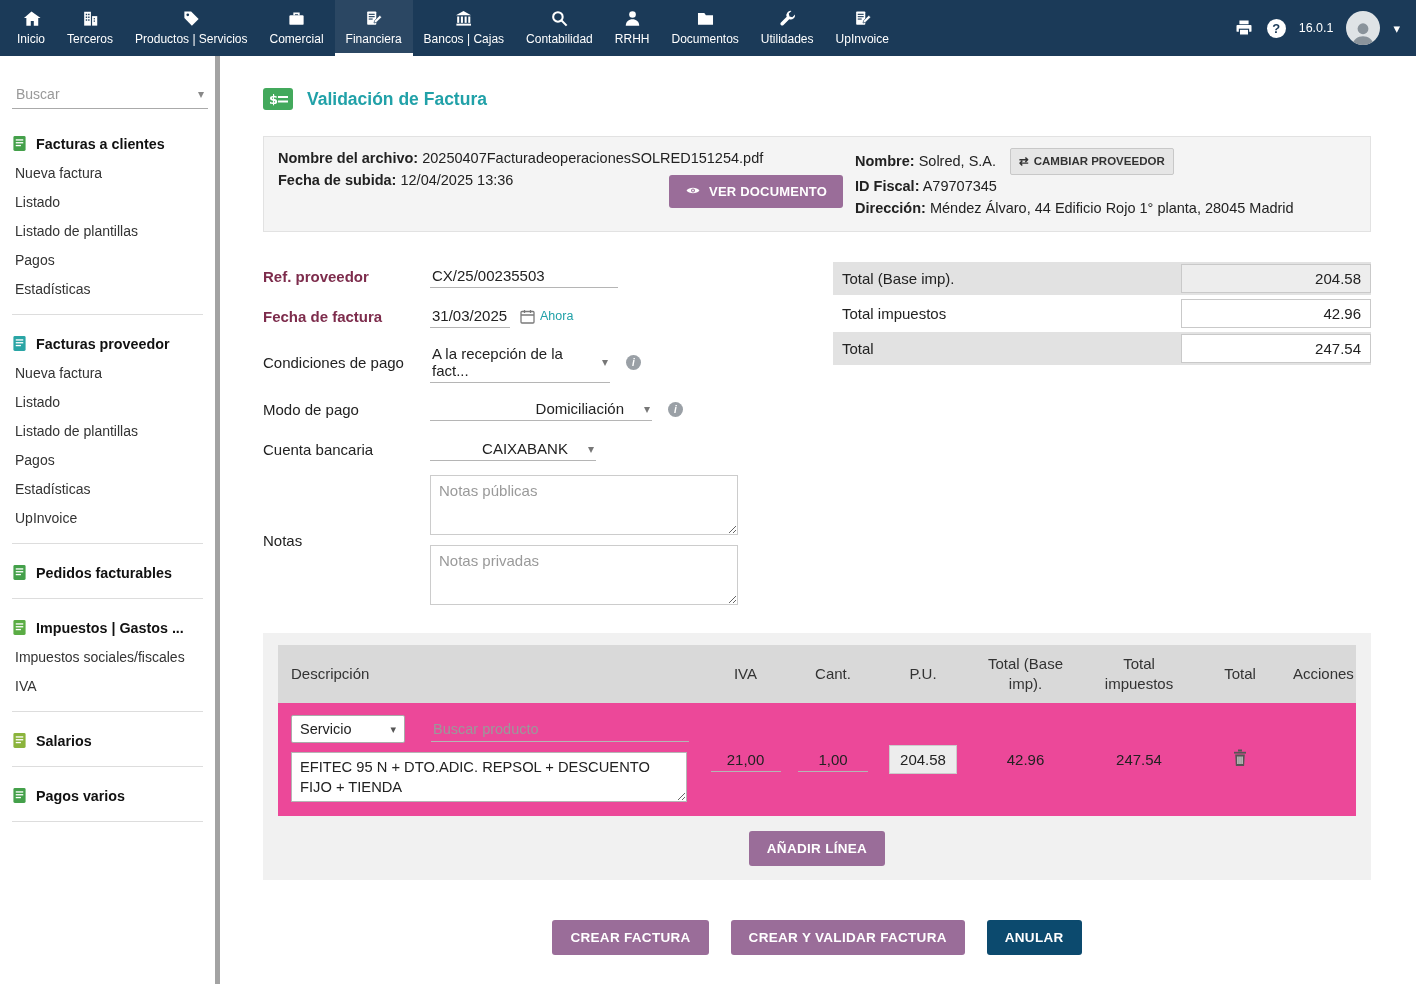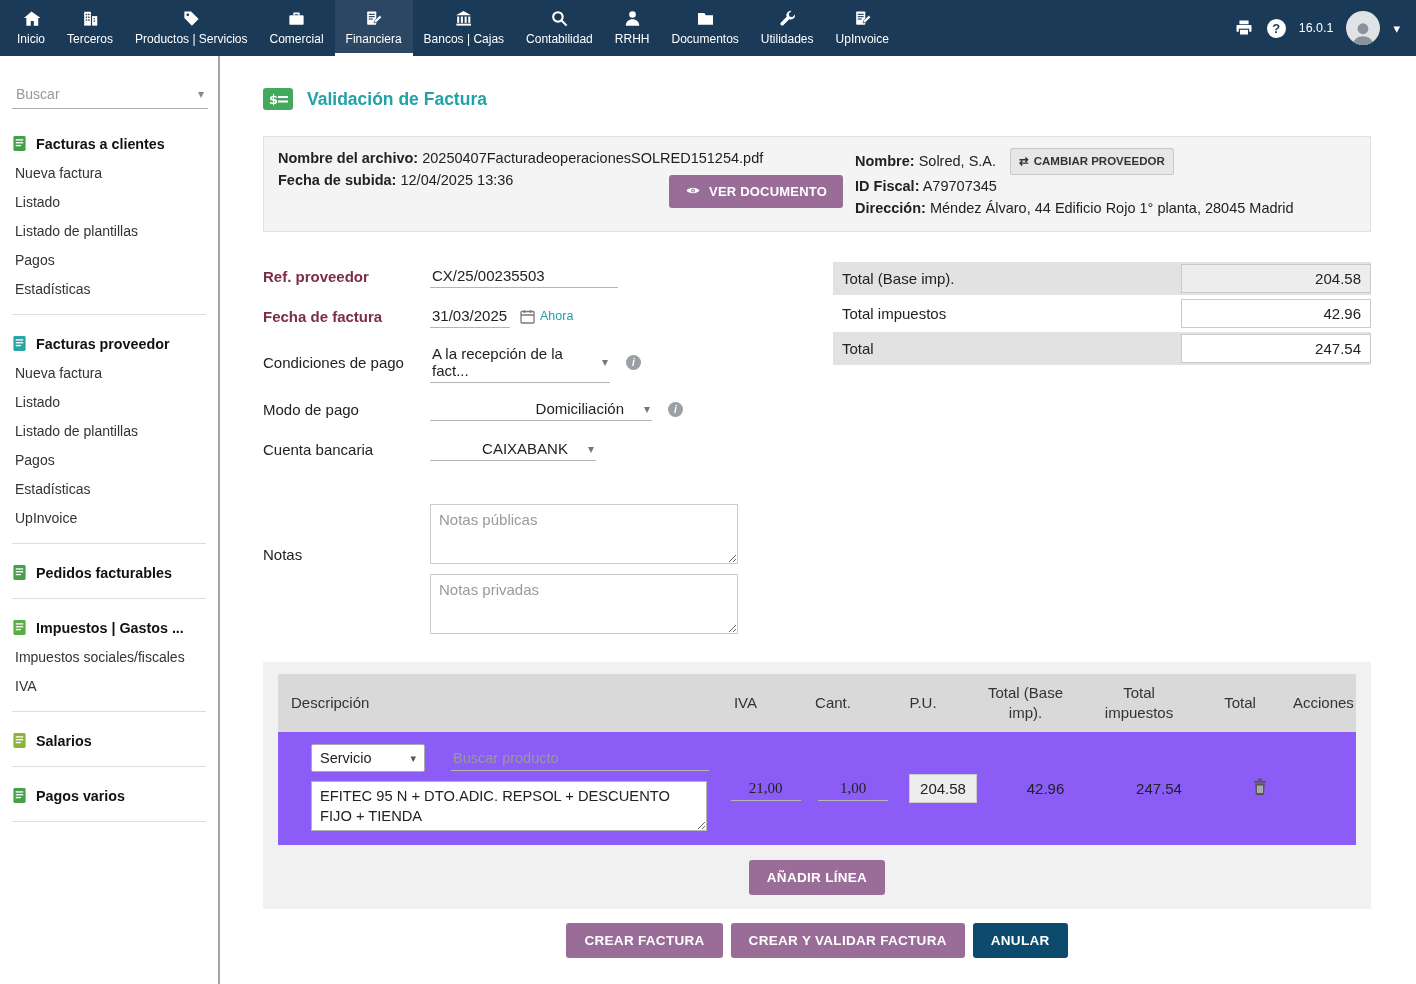--- a/index.html
+++ b/index.html
@@ -18,21 +18,21 @@
   .help-circle { width:19px; height:19px; border-radius:50%; background:#fff; color:#1b3a58;
     font-size:13px; font-weight:bold; display:flex; align-items:center; justify-content:center; }
   .version { font-size:12.5px; }
   .avatar { width:34px; height:34px; border-radius:50%; background:#dfe3e6; overflow:hidden;
     display:flex; align-items:flex-end; justify-content:center; }
   .avatar svg { width:26px; height:26px; }
   .chev-white { font-size:13px; color:#fff; }
 
   
   .layout { display:flex; height:928px; }
-  .sidebar { width:220px; border-right:2px solid #a3a3a3; padding:24px 12px 10px; overflow:hidden; }
+  .sidebar { width:220px; border-right:5px solid #a3a3a3; padding:24px 12px 10px; overflow:hidden; }
   .main { flex:1; padding:32px 45px 0 43px; overflow:hidden; }
 
   
   .search-select { width:196px; border-bottom:1px solid #aaa; color:#999; font-size:14px;
     display:flex; justify-content:space-between; align-items:center; padding:6px 4px; cursor:pointer; }
   .search-select .chev { color:#888; font-size:12px; }
   .side-section-header { display:flex; align-items:center; gap:9px; font-weight:bold;
     font-size:14.3px; color:#111; margin-top:20px; cursor:pointer; }
   .side-icon svg { width:15px; height:17px; display:block; }
   .side-item { font-size:14px; color:#333; margin:13px 0 0 3px; cursor:pointer; }
@@ -72,65 +72,65 @@
   .cal-icon { margin-left:10px; display:inline-flex; }
   .cal-icon svg { width:15px; height:15px; }
   .link-now { color:#21a1a8; font-size:12.5px; margin-left:5px; cursor:pointer; }
   .info-dot { width:15px; height:15px; border-radius:50%; background:#9aa0a6; color:#fff;
     font-size:10px; font-weight:bold; font-style:italic; display:inline-flex; align-items:center;
     justify-content:center; margin-left:16px; cursor:pointer; }
   .notes-row { display:flex; align-items:center; }
   .notes-col textarea { display:block; width:308px; height:60px; border:1px solid #ccc;
     font-family:inherit; font-size:15px; color:#222; padding:6px 8px; resize:both; outline:none; }
   .notes-col textarea::placeholder { color:#9a9a9a; }
-  .notes-col textarea:first-child { margin-bottom:10px;margin-top:29px; }
+  .notes-col textarea:first-child { margin-bottom:10px; }
 
   .totals-col { flex:1; margin-left:0; }
   .total-row { display:flex; align-items:center; justify-content:space-between;
     height:33px; margin-bottom:2px; padding-left:9px; font-size:15px; }
   .total-row.gray { background:#e2e2e2; }
   .total-input { width:190px; height:29px; border:1px solid #c9c9c9; background:#fff;
     text-align:right; font-size:15px; font-family:inherit; color:#222; padding:0 9px; outline:none; }
   .total-input.ro { background:#ededed; }
 
   
   .items-panel { margin-top:28px; background:#f1f1f1; padding:12px 15px 0; }
   .items-grid { display:grid; grid-template-columns:425px 85px 90px 90px 115px 112px 90px 1fr; }
   .items-head { background:#d9d9d9; }
   .th { padding:9px 8px; font-size:15px; color:#333; display:flex; align-items:center;
     justify-content:center; text-align:center; min-height:54px; line-height:20px; }
   .th.left { justify-content:flex-start; text-align:left; padding-left:13px; }
-  .items-body { background:#8b5cf6;padding-left:20px; }
+  .items-body { background:#ec4899; }
   .td { display:flex; align-items:center; justify-content:center; padding:8px 4px; }
   .td.desc { flex-direction:column; align-items:flex-start; padding:12px 12px 14px 13px; }
   .desc-top { display:flex; align-items:center; gap:26px; margin-bottom:9px; }
   .mini-select { border:1px solid #aaa; border-radius:2px; background:#fff; width:114px;
     padding:5px 8px; font-size:14.5px; display:flex; justify-content:space-between;
     align-items:center; cursor:pointer; }
   .mini-select .chev { font-size:11px; color:#555; }
   .buscar-input { width:258px; border:none; border-bottom:1px solid #b5b5b5; font-size:14.5px;
     font-family:inherit; padding:4px 2px; outline:none; background:transparent; }
   .buscar-input::placeholder { color:#9a9a9a; }
   .desc-textarea { width:396px; height:50px; border:1px solid #b5b5b5; font-family:inherit;
     font-size:14.7px; color:#222; padding:4px 8px; resize:both; outline:none; line-height:20px; }
   .num-input { width:70px; border:none; border-bottom:1px solid #b5b5b5; background:transparent;
-    text-align:center; font-size:15px; font-family:Liberation Serif, serif; color:#222; padding:3px 2px; outline:none; }
+    text-align:center; font-size:15px; font-family:Liberation Sans, sans-serif; color:#222; padding:3px 2px; outline:none; }
   .ro-box { background:#ededed; border:1px solid #ccc; padding:5px 10px; font-size:15px; color:#222; }
   .cell-text { font-size:15px; color:#222; }
   .trash-btn { background:none; border:none; cursor:pointer; display:flex; }
   .trash-btn svg { width:16px; height:18px; }
   .items-footer { height:64px; display:flex; align-items:center; justify-content:center; }
 
   .btn-purple { background:#9a6d99; color:#fff; border:none; border-radius:3px;
     font-size:13.5px; font-weight:bold; font-family:inherit; padding:10px 18px;
     cursor:pointer; letter-spacing:.3px; }
   .btn-purple.disabled { background:#0c4a6e; cursor:default;text-align:right; }
 
   
-  .actions-row { display:flex; justify-content:center; gap:8px; margin-top:14px; }
+  .actions-row { display:flex; justify-content:center; gap:22px; margin-top:40px; }
 </style>
 </head>
 <body>
 
 <header class="navbar">
   <div class="nav-item">
     <span class="nav-icon">
       <svg viewBox="0 0 24 24" fill="#fff">
           <path d="M12 3 2.5 11.5h3V21h5.6v-6h3.8v6h5.6v-9.5h3z"></path>
         </svg>

